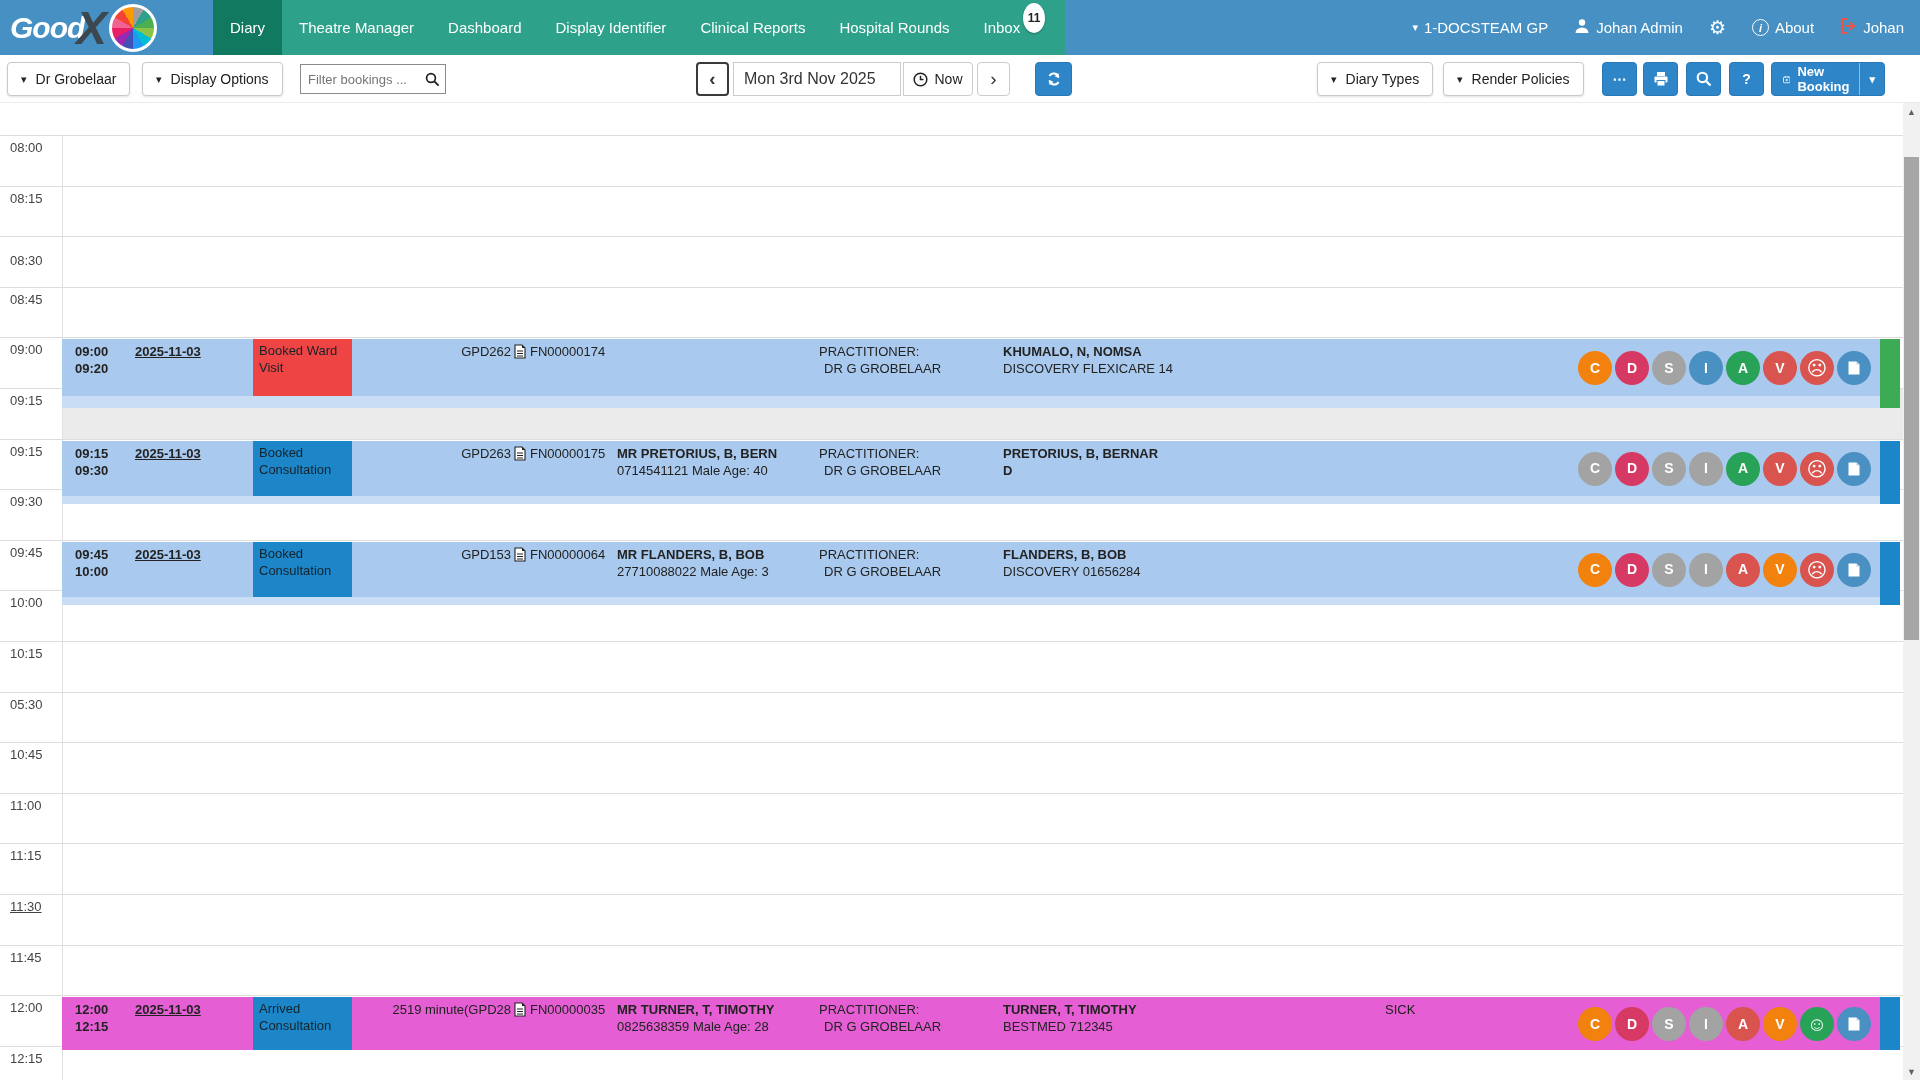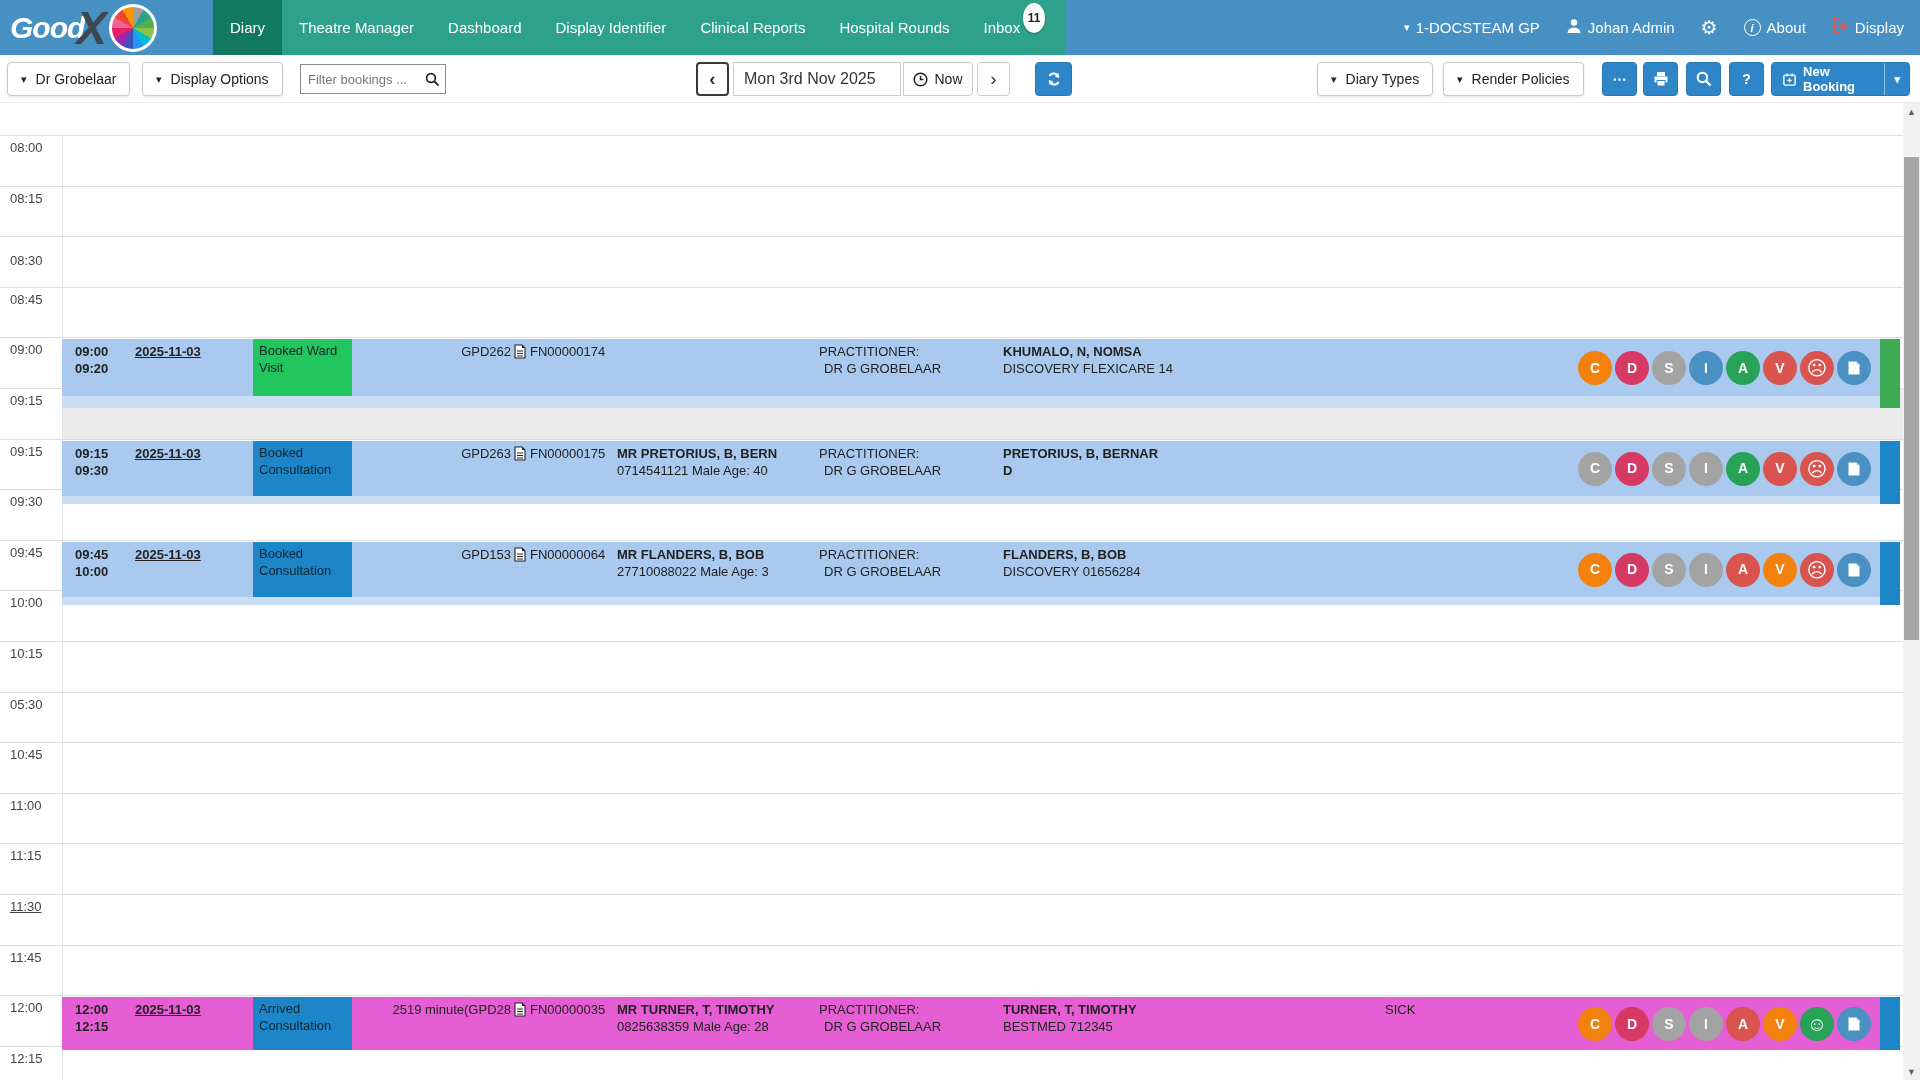--- a/index.html
+++ b/index.html
@@ -104,21 +104,21 @@
     </div>
     <div class="tb-item">
       <span class="info-circle">i</span>
       <span>About</span>
     </div>
     <div class="tb-item">
       <span><svg width="17" height="16" viewBox="0 0 17 16">
             <path d="M7 1 h-5 v14 h5" fill="none" stroke="#e2574c" stroke-width="2.2"></path>
             <path d="M6 8 h7 M10 4.5 L14 8 L10 11.5" fill="none" stroke="#e2574c" stroke-width="2.2"></path>
           </svg></span>
-      <span>Display</span>
+      <span>Johan</span>
     </div>
   </div>
 </div>
 
 <div class="toolbar">
   <div class="tbtn" style="left:7px">
     <span class="caret">▾</span>
     <span>Dr Grobelaar</span>
   </div>
   <div class="tbtn" style="left:142px">
@@ -178,21 +178,21 @@
   </div>
   <div class="bluebtn" style="left:1686px;width:35px">
     <svg width="16" height="16" viewBox="0 0 15 15">
         <circle cx="6" cy="6" r="4.4" fill="none" stroke="#fff" stroke-width="2"></circle>
         <line x1="9.4" y1="9.4" x2="13.6" y2="13.6" stroke="#fff" stroke-width="2.2"></line>
       </svg>
   </div>
   <div class="bluebtn" style="left:1729px;width:35px">
       <span>?</span>
     </div>
-  <div class="bluebtn" style="left:1771px;width:139px;justify-content:center;padding-left:11px">
+  <div class="bluebtn" style="left:1771px;width:114px;justify-content:center;padding-left:11px">
     <svg width="15" height="15" viewBox="0 0 15 15" style="margin-right:7px">
         <rect x="1" y="2.5" width="13" height="11.5" rx="1.5" fill="none" stroke="#fff" stroke-width="1.6"></rect>
         <line x1="4.5" y1="0.5" x2="4.5" y2="4" stroke="#fff" stroke-width="1.6"></line>
         <line x1="10.5" y1="0.5" x2="10.5" y2="4" stroke="#fff" stroke-width="1.6"></line>
         <path d="M7.5 6 v5 M5 8.5 h5" stroke="#fff" stroke-width="1.6"></path>
       </svg>
     <span style="font-size:13px">New Booking</span>
     <span class="newbook-caret caret">▾</span>
   </div>
 </div>
@@ -238,21 +238,21 @@
     <div class="slot-label" style="top: 897.2px;">12:00</div>
     <div class="slot-line" style="top: 942.8px;"></div>
     <div class="slot-label" style="top: 947.8px;">12:15</div>
     <div class="appt-tail" style="top: 293.4px; height: 12px; background: rgb(201, 221, 245);"></div>
     <div class="appt" style="top: 236.4px; height: 57px; background: rgb(169, 202, 238);">
       <div class="a-time">
         <div>09:00</div>
         <div>09:20</div>
       </div>
       <div class="a-date">2025-11-03</div>
-      <div class="a-tag" style="background: #22c55e; height: 57px;">Booked Ward Visit</div>
+      <div class="a-tag" style="background: #ef4444; height: 57px;">Booked Ward Visit</div>
       <div class="a-code">GPD262</div>
       <span class="a-docicon"><svg width="12" height="15" viewBox="0 0 12 15">
           <path d="M1 1 h7 l3 3 v10 h-10 z" fill="#fff" stroke="#222" stroke-width="1.1"></path>
           <path d="M8 1 l3 3 h-3 z" fill="#222"></path>
           <line x1="3" y1="7" x2="9" y2="7" stroke="#222"></line>
           <line x1="3" y1="9.5" x2="9" y2="9.5" stroke="#222"></line>
           <line x1="3" y1="12" x2="9" y2="12" stroke="#222"></line>
         </svg></span>
       <div class="a-fileno">FN00000174</div>
       <div class="a-pract">

